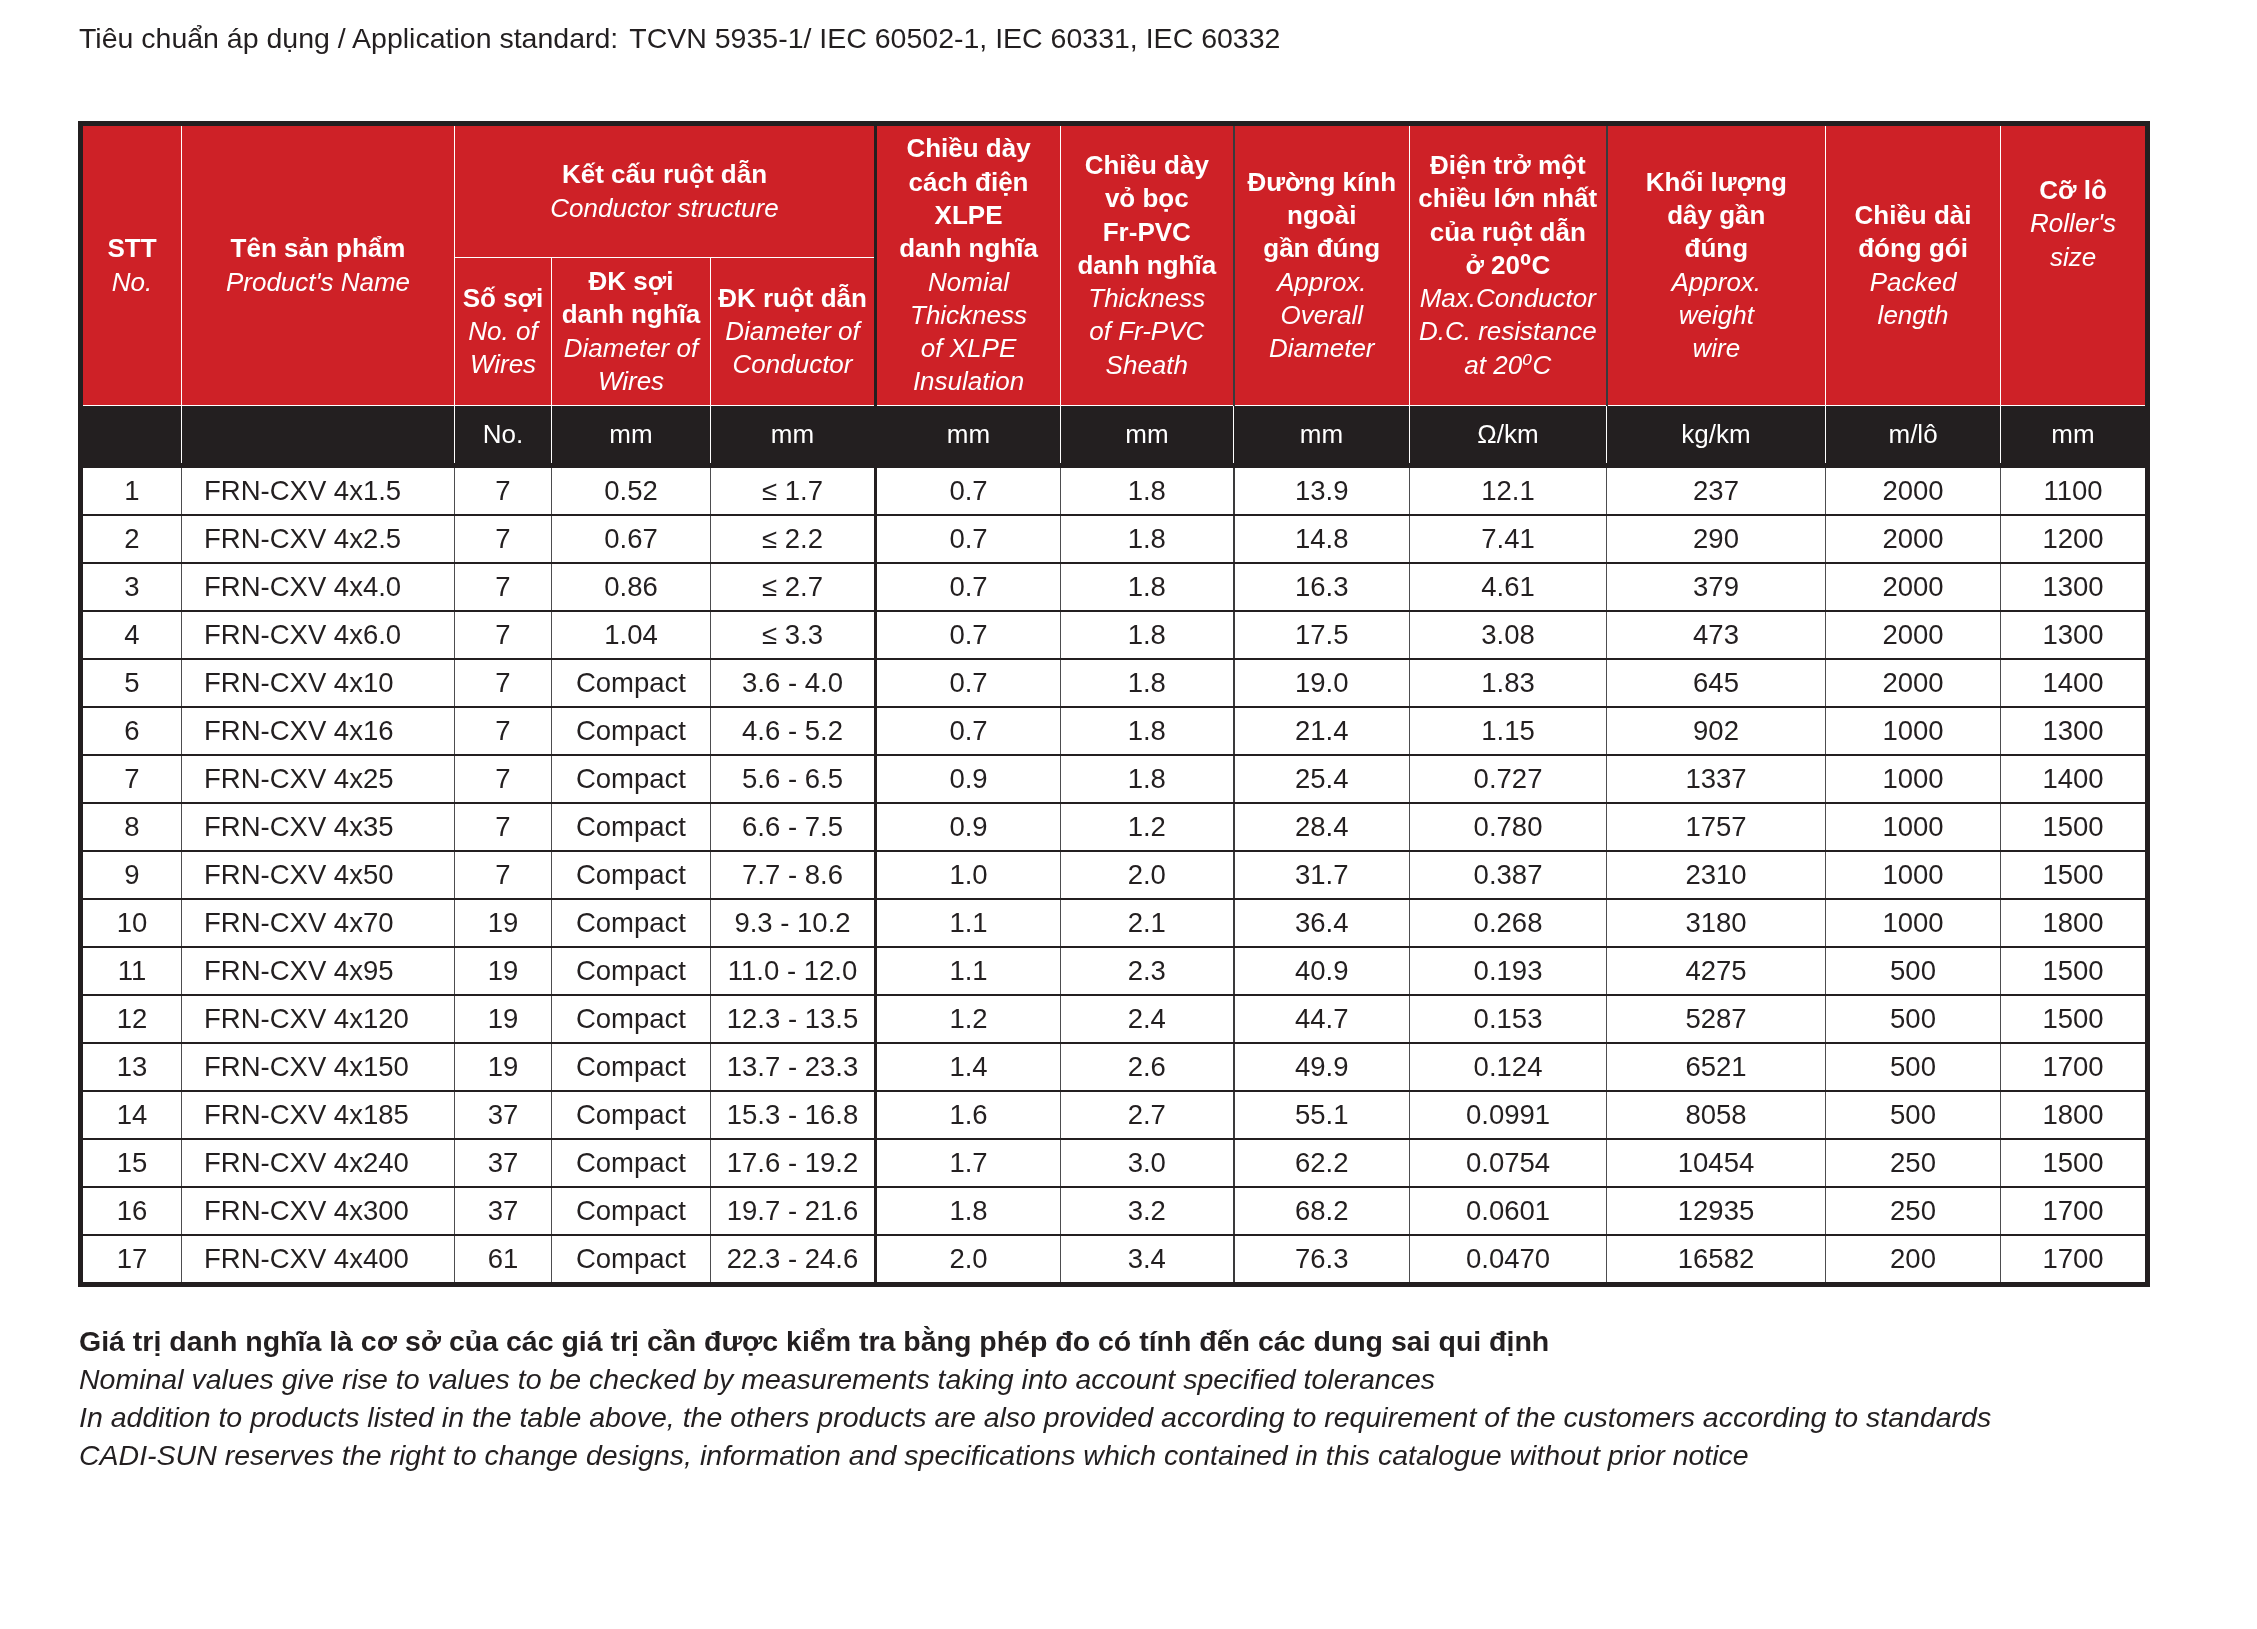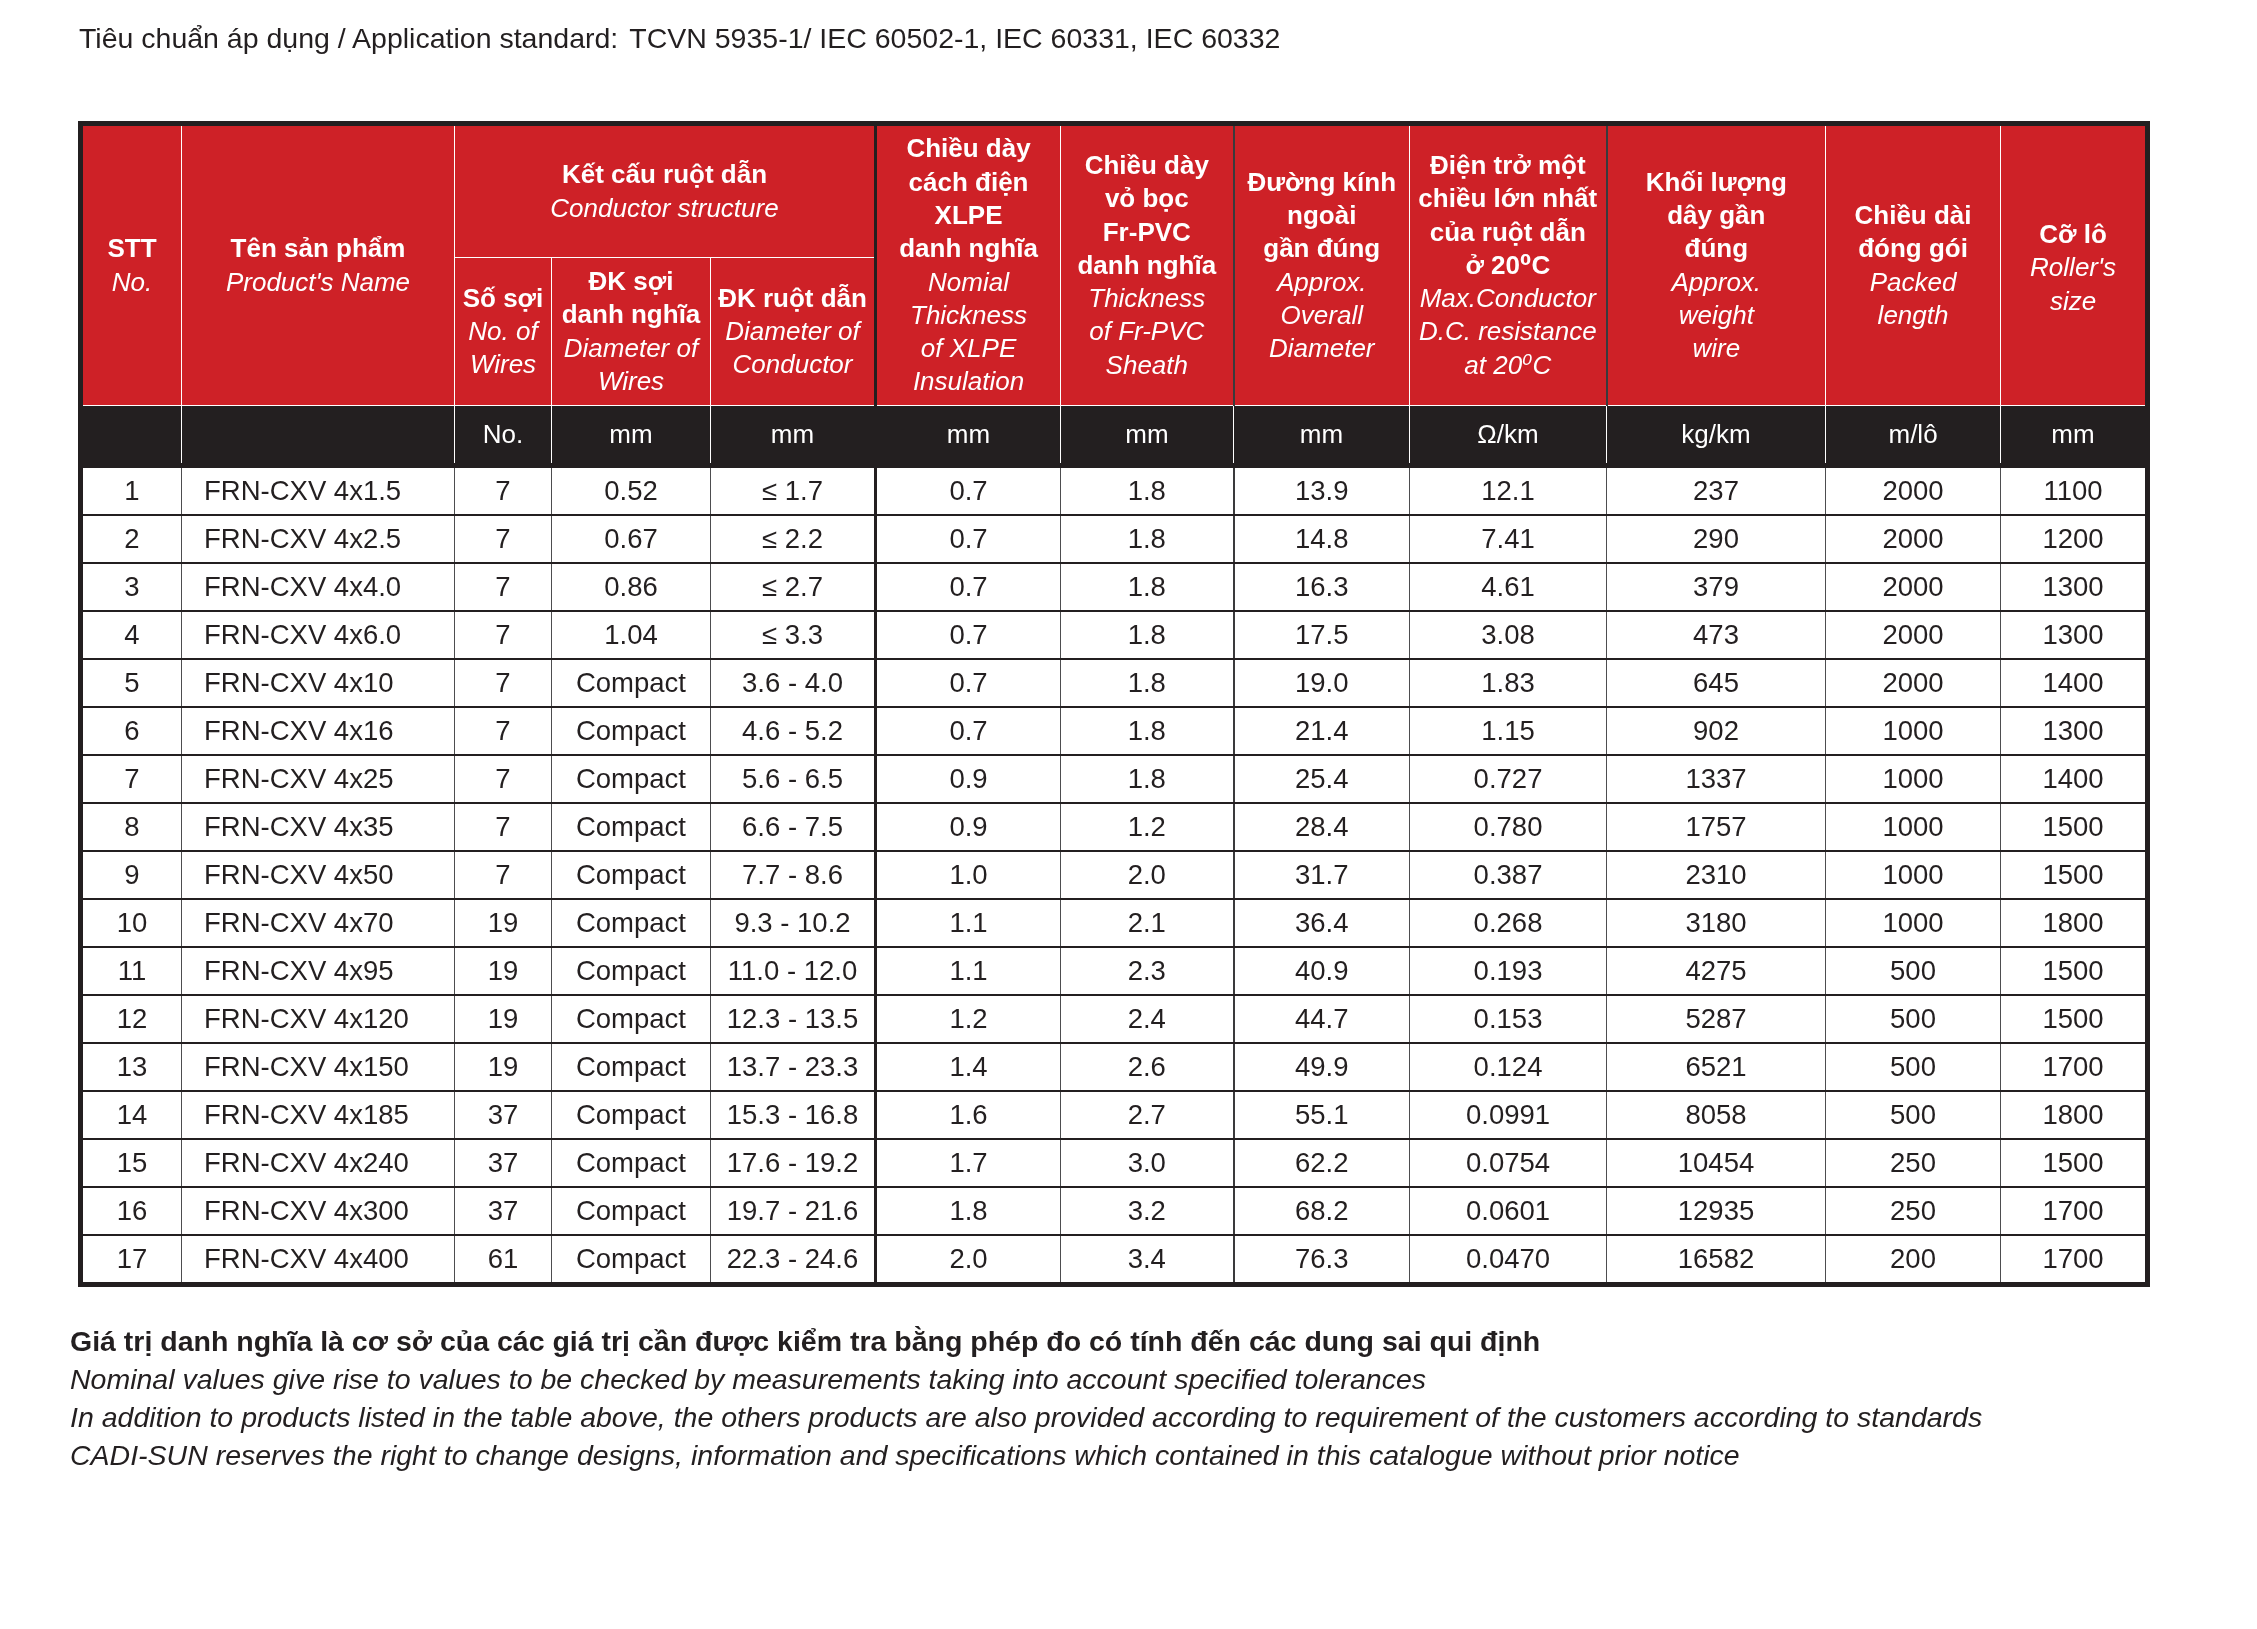--- a/index.html
+++ b/index.html
@@ -24,21 +24,21 @@
   th.red {
     background:#ce2127; color:#ffffff; border:1.8px solid #ffffff;
     font-size:26px; font-weight:bold; text-align:center; vertical-align:middle;
     line-height:1.28;
   }
   tr.hdr-top { height:134px; }
   tr.hdr-sub { height:148px; }
   .vi { display:block; white-space:pre-line; font-weight:bold; }
   .en { display:block; white-space:pre-line; font-weight:normal; font-style:italic; }
   th.top-align { vertical-align:top; }
-  th.top-align .vi { padding-top:60px;margin-top:32px; }
+  th.top-align .vi { padding-top:48px; }
 
   
   .gbl { border-left:3.7px solid #231f20 !important; }
   .gbm { border-left:2.8px solid #3a3a3c !important; }
 
   
   tr.units td {
     background:#231f20; color:#ffffff; height:57px;
     border-left:1.8px solid #ffffff; border-right:1.8px solid #ffffff;
     border-top:1.8px solid #231f20; border-bottom:5.5px solid #231f20;
@@ -48,21 +48,21 @@
   
   tbody td {
     background:#ffffff; height:46px; font-size:27.5px; text-align:center; vertical-align:middle;
     border-left:1.8px solid #4d4d4f; border-right:1.8px solid #4d4d4f;
     border-top:2.8px solid #231f20; border-bottom:2.8px solid #231f20;
     white-space:nowrap;
   }
   tbody td.name { text-align:left; padding-left:22px; }
 
   
-  .notes { position:absolute; left:70px; top:1322px; width:2132px; font-size:28.5px; line-height:38px; }
+  .notes { position:absolute; left:79px; top:1322px; width:2132px; font-size:28.5px; line-height:38px; }
   .note-vi { font-weight:bold; }
   .note-en { font-style:italic; font-weight:normal; }
 </style>
 </head>
 <body>
 
 <div class="page">
 
   <div class="title">
     <span class="b">Tiêu chuẩn áp dụng / Application standard:</span><span class="r">TCVN 5935-1/ IEC 60502-1, IEC 60331, IEC 60332</span>

